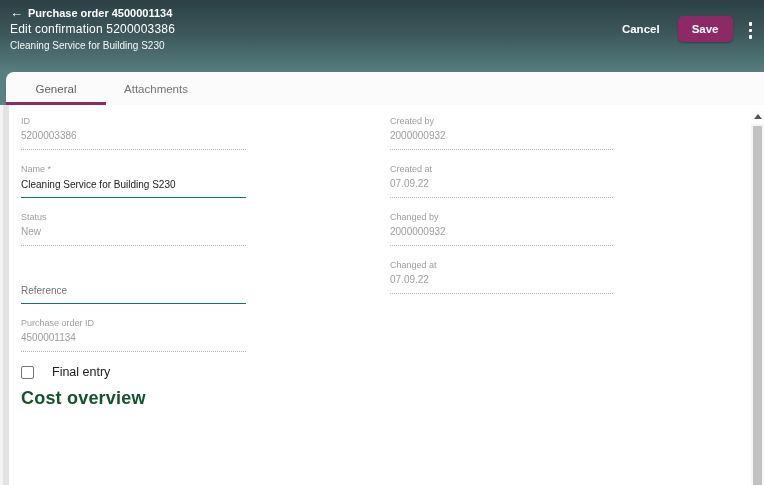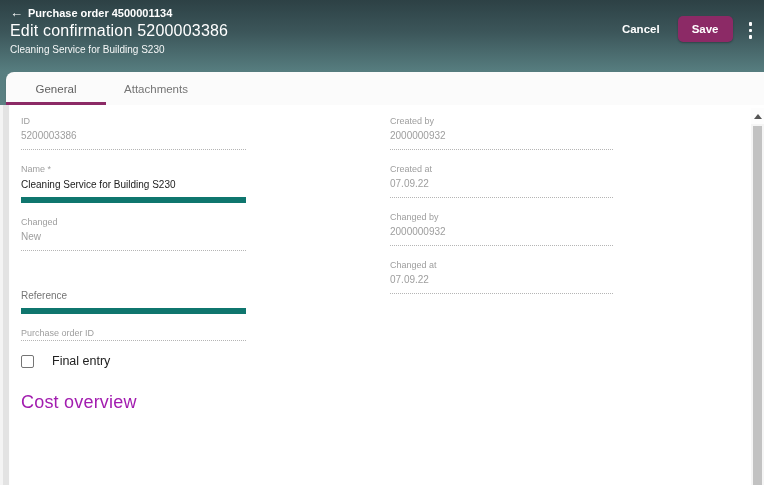--- a/index.html
+++ b/index.html
@@ -9,21 +9,21 @@
 
   
   .header {
     height:72px; flex:0 0 72px;
     background:linear-gradient(180deg,#2d4145 0%, #3c565a 45%, #577e80 100%);
     color:#fff; display:flex; justify-content:space-between;
     padding:6px 10px 0 10px;
   }
   .back-row { display:flex; align-items:center; gap:5px; font-size:11px; font-weight:bold; cursor:pointer; }
   .back-arrow { font-size:13px; line-height:1; }
-  .page-title { font-size:16px; font-weight:400; margin-top:3px; letter-spacing:.2px; }
+  .page-title { font-size:12px; font-weight:400; margin-top:3px; letter-spacing:.2px; }
   .page-subtitle { font-size:10px; margin-top:4px; opacity:.95; }
   .header-actions { display:flex; align-items:flex-start; gap:14px; padding-top:10px; }
   .btn-cancel {
     background:transparent; border:none; color:#fff; font-weight:bold;
     font-size:11.5px; padding:7px 4px; cursor:pointer; font-family:inherit;
   }
   .btn-save {
     border:none; color:#fff; font-weight:bold; font-size:11.5px;
     padding:7px 14px; border-radius:5px; cursor:pointer; font-family:inherit;
     background:#8c2a66; box-shadow:0 1px 2px rgba(0,0,0,.3);
@@ -54,32 +54,32 @@
 
   .form-grid { display:grid; grid-template-columns:225px 223px; column-gap:144px; }
 
   .field { margin-bottom:13px; }
   .field-label { font-size:9px; color:#9e9e9e; height:13px; line-height:13px; }
   .field-value {
     font-size:10px; color:#9e9e9e; padding:2px 0 6px 0; height:21px;
     border:none; background:transparent; width:100%; font-family:inherit; display:block;
   }
   .field.disabled { border-bottom:1px dotted #b5b5b5; }
-  .field.editable { border-bottom:6px solid #0f766e; }
+  .field.editable { border-bottom:1px solid #0f766e; }
   .field.editable .field-value { color:#212121; }
   input.field-value { outline:none; }
   input.field-value::placeholder { color:#757575; opacity:1; }
   .field.no-label { padding-top:14px; }
   .field.extra-gap { margin-top:22px; }
 
   .checkbox-row { display:flex; align-items:center; gap:18px; margin-top:6px; cursor:pointer; }
   .checkbox-box { width:13px; height:13px; border:1.5px solid #757575; border-radius:2px; background:#fff; }
   .checkbox-label { font-size:12.5px; color:#212121; }
 
-  .section-title { font-size:18px; font-weight:400; color:#a21caf; margin-top:24px; letter-spacing:.2px; }
+  .section-title { font-size:18px; font-weight:700; color:#14532d; margin-top:9px; letter-spacing:.2px; }
 
   
   .scrollbar { position:absolute; right:0; top:3px; bottom:0; width:13px; background:#f5f5f5; }
   .scroll-up {
     height:16px; display:flex; align-items:center; justify-content:center;
     background:#fdfdfd; cursor:pointer;
   }
   .scroll-up-arrow {
     width:0; height:0; border-left:4px solid transparent; border-right:4px solid transparent;
     border-bottom:5px solid #555;
@@ -132,28 +132,29 @@
         <div class="col-left">
           <div class="field disabled">
             <div class="field-label">ID</div>
             <div class="field-value">5200003386</div>
           </div>
           <div class="field editable">
             <div class="field-label">Name *</div>
             <input class="field-value" type="text" value="Cleaning Service for Building S230" style="">
           </div>
           <div class="field disabled">
-            <div class="field-label">Changed</div>
+            <div class="field-label">Status</div>
             <div class="field-value">New</div>
           </div>
           <div class="field editable no-label extra-gap">
             <input class="field-value" type="text" placeholder="Reference" style="">
           </div>
           <div class="field disabled">
             <div class="field-label">Purchase order ID</div>
+            <div class="field-value">4500001134</div>
           </div>
 
           <div class="checkbox-row">
             <div class="checkbox-box"></div>
             <div class="checkbox-label">Final entry</div>
           </div>
 
           <div class="section-title">Cost overview</div>
 
         </div>

